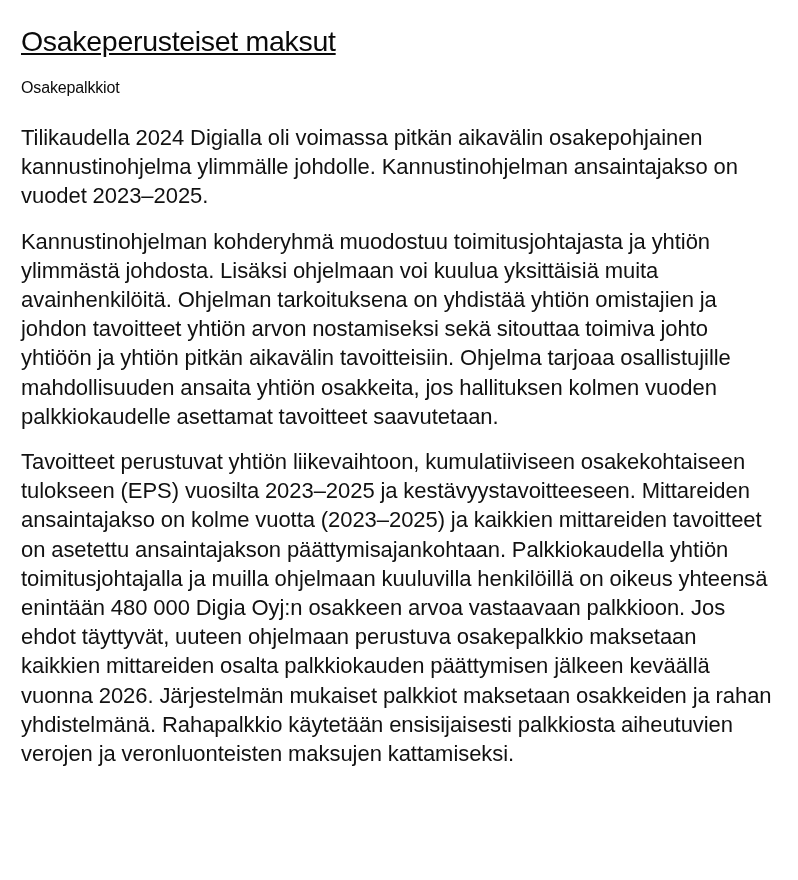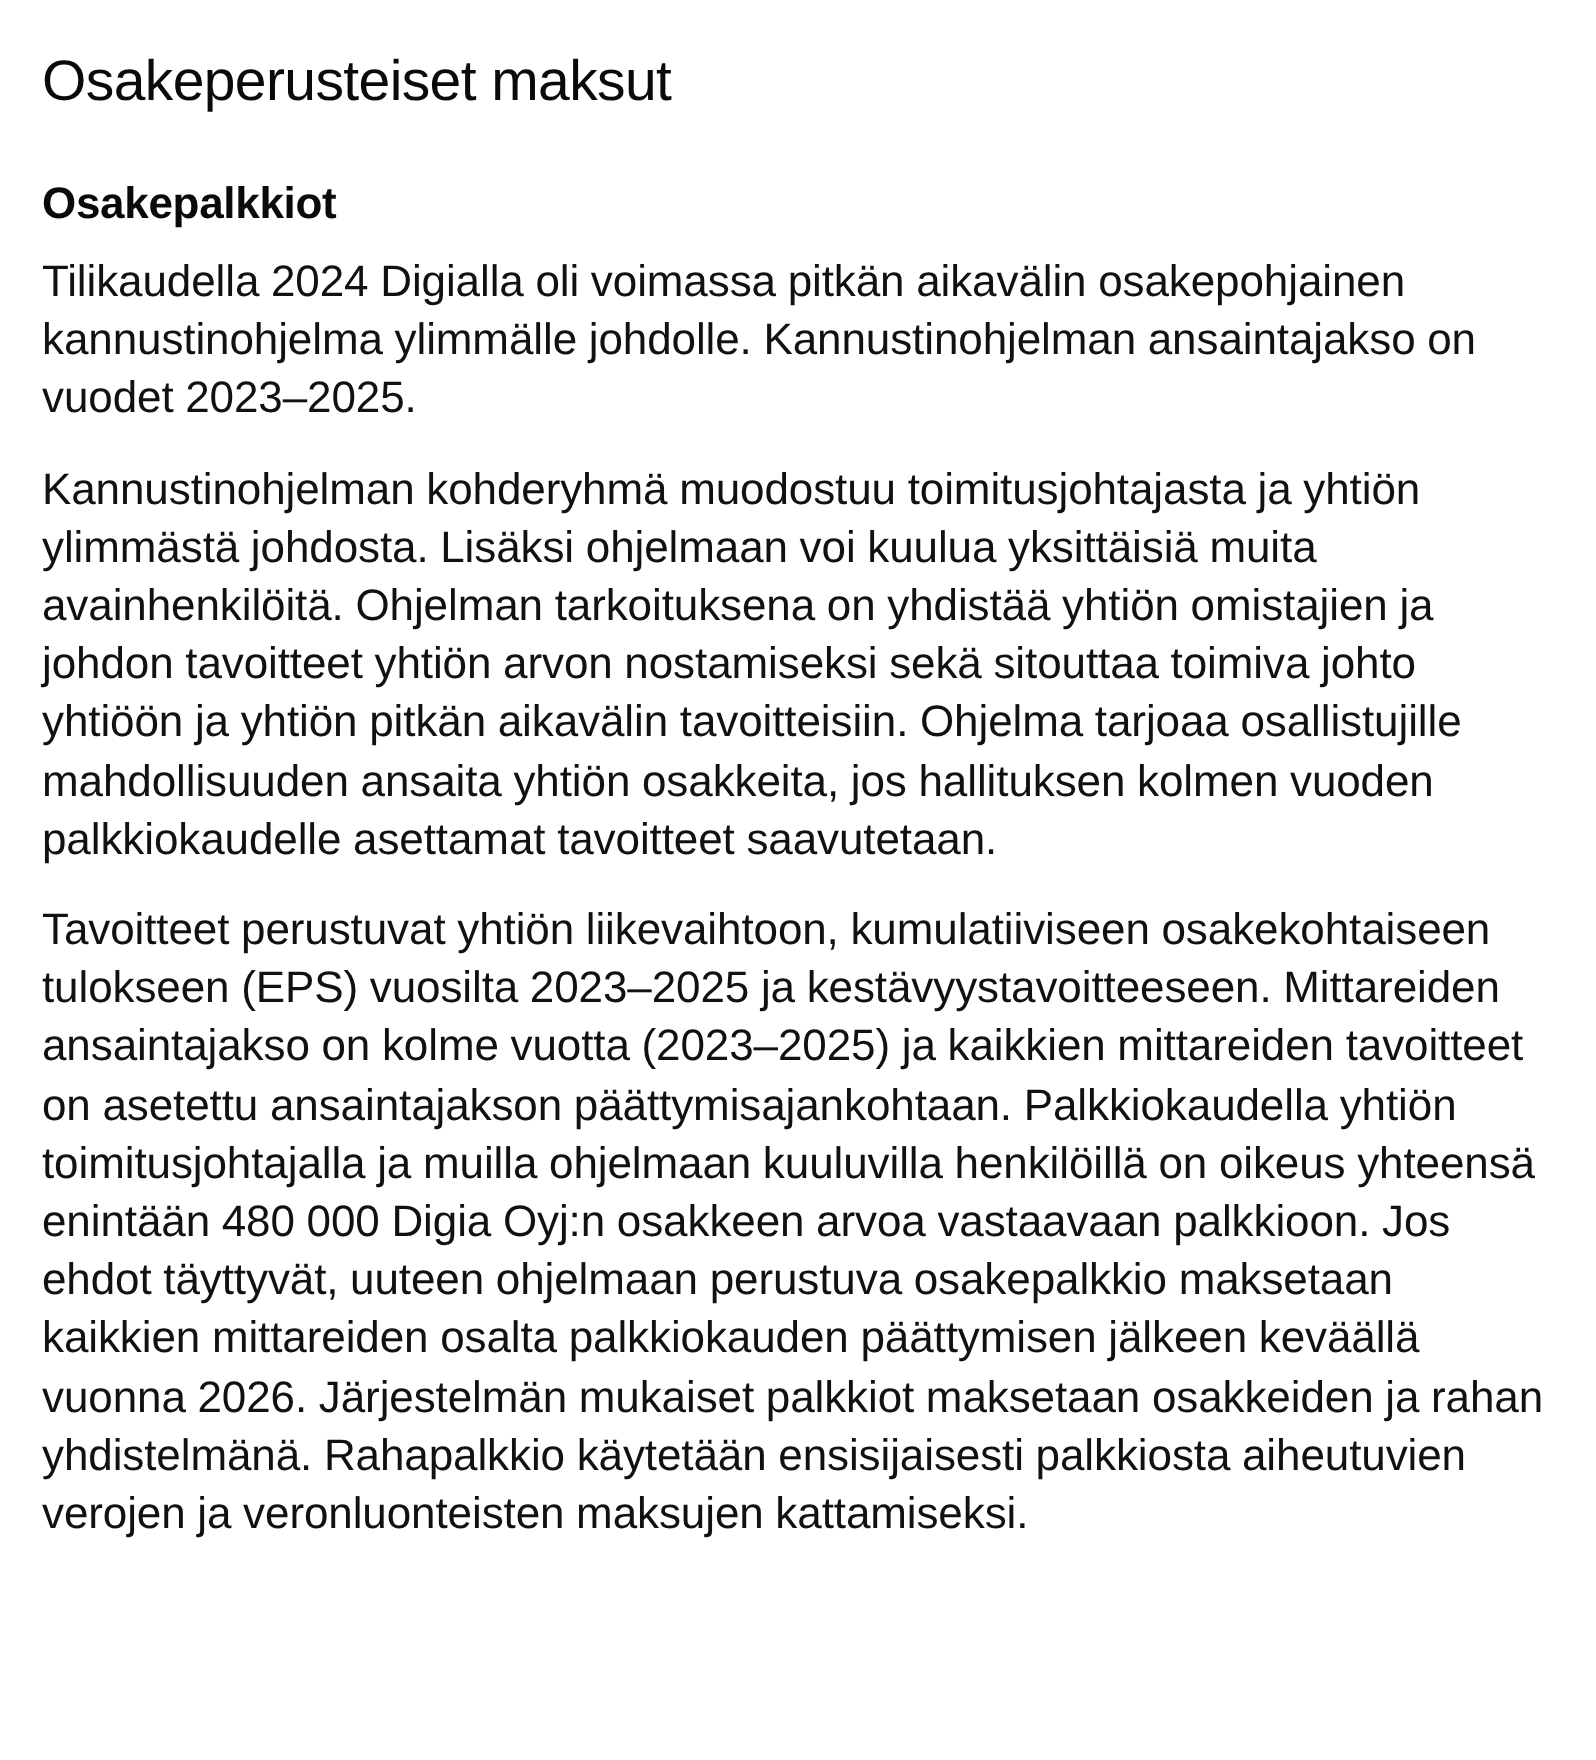--- a/index.html
+++ b/index.html
@@ -21,29 +21,30 @@
     width: 798px;
     height: 880px;
     padding: 24px 18px 0 21px;
     background: #ffffff;
   }
   .doc-title {
     font-size: 28.5px;
     line-height: 34px;
     font-weight: 400;
     letter-spacing: -0.3px;
-    margin: 0 0 30px 0;
+    margin: 0 0 16px 0;
     color: #0a0a0a;
+    text-decoration: underline;
   }
   .section-heading {
-    font-size: 22px;
+    font-size: 16px;
     line-height: 27px;
-    font-weight: 700;
+    font-weight: 400;
     letter-spacing: -0.15px;
-    margin: 0 0 11px 0;
+    margin: 0 0 22px 0;
     color: #0a0a0a;
   }
   .body-copy {
     font-size: 22px;
     line-height: 29.2px;
     font-weight: 400;
     letter-spacing: -0.05px;
     margin: 0;
     color: #111111;
     max-width: 760px;

